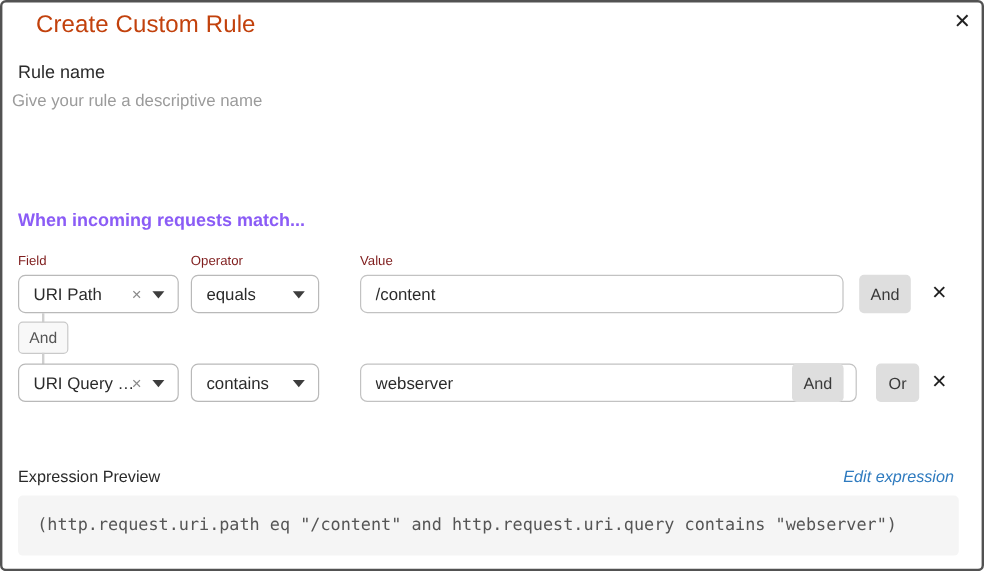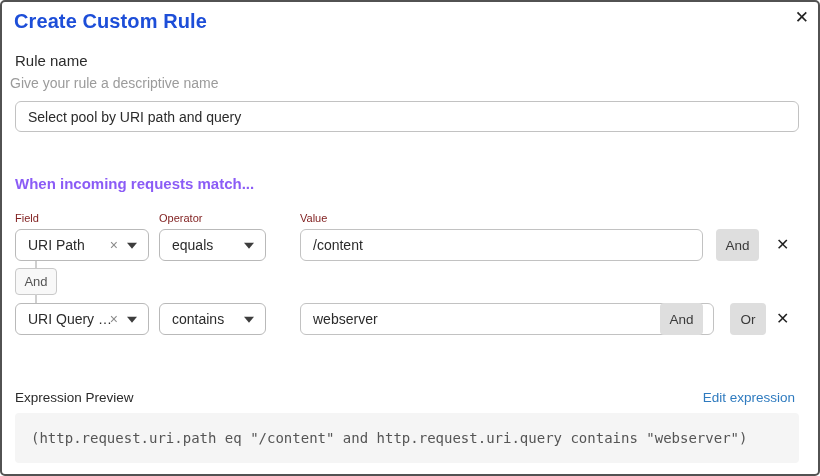--- a/index.html
+++ b/index.html
@@ -11,22 +11,22 @@
     width:820px; height:476px;
     background:#fff;
     border:2px solid #525252;
     border-radius:5px;
     overflow:hidden;
   }
 
   .abs { position:absolute; }
 
   .title {
-    left:12px; top:8px;
-    font-size:20px; font-weight:700; color:#1d4ed8;
+    left:28px; top:8px;
+    font-size:20px; font-weight:400; color:#c2410c;
     letter-spacing:0.1px;
   }
   .close-btn {
     right:9px; top:5px;
     font-size:17px; font-weight:700; color:#222;
     cursor:pointer; line-height:1.3;
   }
 
   .section-label { font-size:15px; color:#2b2b2b; }
   .helper-text  { font-size:14px; color:#9b9b9b; }
@@ -111,44 +111,41 @@
     position:absolute; left:13px; top:266px;
     width:42px; height:27px;
     background:#f8f8f8; border:1px solid #c9c9c9; border-radius:4px;
     display:flex; align-items:center; justify-content:center;
     font-size:13px; color:#555;
   }
 
   .expr-label { left:13px; top:388px; font-size:13.5px; color:#2b2b2b; }
   .edit-link  {
     right:23px; top:388px;
-    font-size:13.5px; color:#2f7bbf; cursor:pointer; text-decoration:none;
+    font-size:13.5px; color:#2f7bbf; cursor:pointer; text-decoration:none;font-style:italic;
   }
   .code-block {
     left:13px; top:411px; width:784px; height:50px;
     background:#f5f5f5; border-radius:4px;
     font-family:"DejaVu Sans Mono","Liberation Mono",monospace;
     font-size:14px; color:#555;
     line-height:50px; padding-left:16px;
     white-space:nowrap; overflow:hidden;
   }
 </style>
 </head>
 <body>
 
 <div class="dialog">
 
   <div class="abs title">Create Custom Rule</div>
   <div class="abs close-btn">✕</div>
 
   <div class="abs section-label rule-name-label">Rule name</div>
   <div class="abs helper-text rule-name-helper">Give your rule a descriptive name</div>
-  <div class="abs rule-name-wrap">
-    <input class="text-input" type="text" value="Select pool by URI path and query" style="">
-  </div>
 
   <div class="abs match-heading">When incoming requests match...</div>
 
   <div class="abs col-label col-field">Field</div>
   <div class="abs col-label col-operator">Operator</div>
   <div class="abs col-label col-value">Value</div>
 
   <div class="select row1 field-select">
     <span class="sel-text">URI Path</span>
     <span class="clear-x">×</span>

